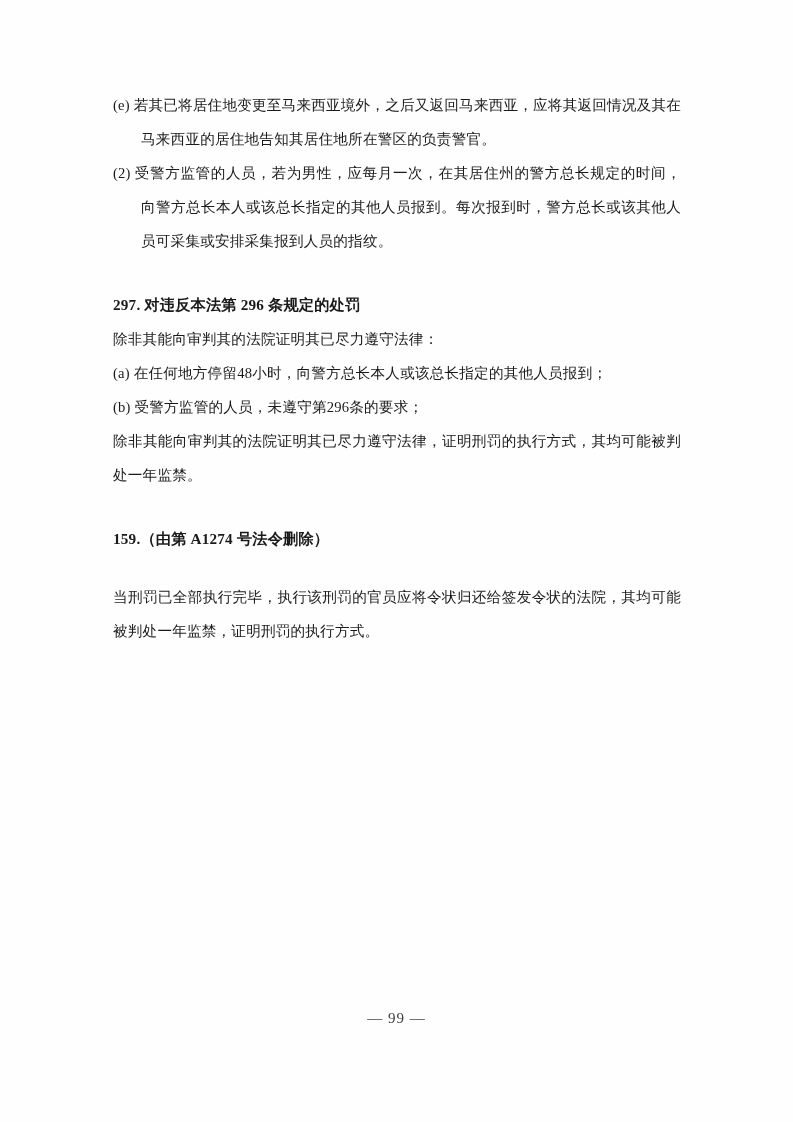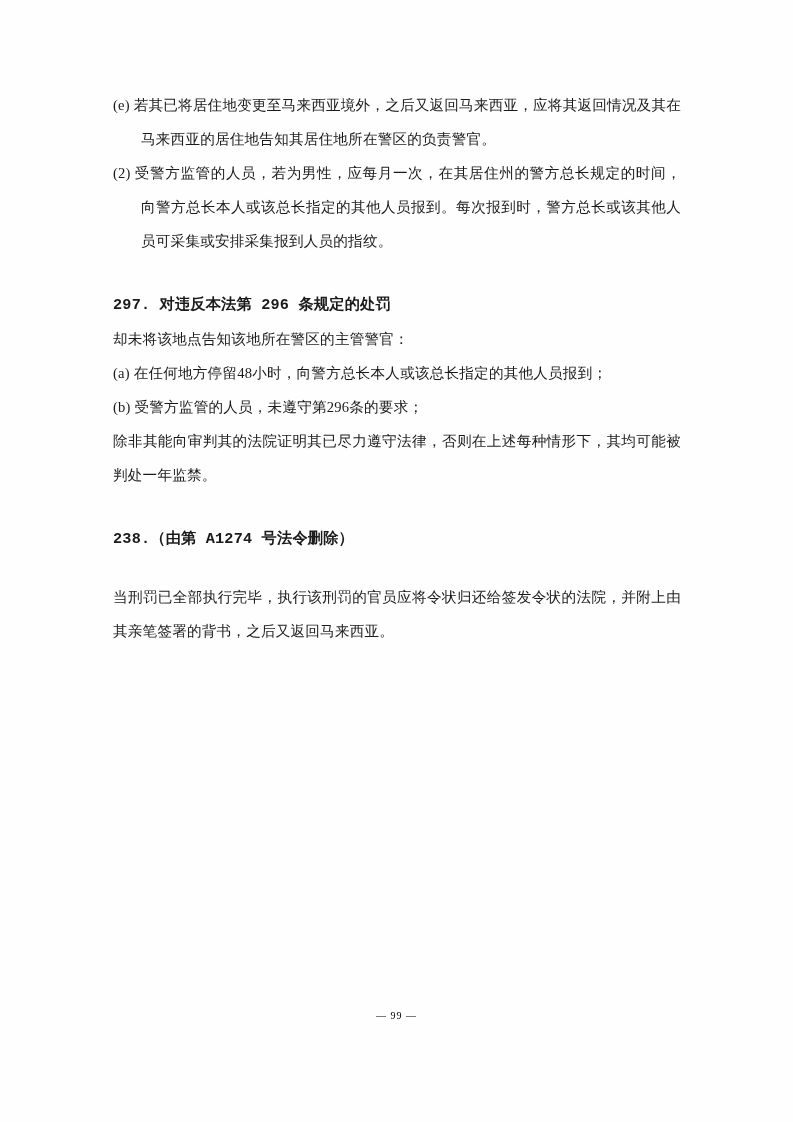--- a/index.html
+++ b/index.html
@@ -39,56 +39,55 @@
   .para-hang {
     padding-left: 28px;
     text-indent: -28px;
   }
   .heading {
     font-size: 15.2px;
     font-weight: bold;
     line-height: 34px;
     margin: 0;
     letter-spacing: 0.2px;
-    font-family: Liberation Mono, monospace;
   }
   .block-gap-lg { height: 30px; }
   .block-gap-md { height: 24px; }
   .footer {
     position: absolute;
     left: 0;
     top: 1010px;
     width: 793px;
     text-align: center;
-    font-size: 10px;
-    color: #000000;
+    font-size: 15px;
+    color: #404040;
     letter-spacing: 1px;
   }
 </style>
 </head>
 <body>
 
 <div class="page">
   <div class="content">
 
     <p class="para para-hang">(e) 若其已将居住地变更至马来西亚境外，之后又返回马来西亚，应将其返回情况及其在马来西亚的居住地告知其居住地所在警区的负责警官。</p>
     <p class="para para-hang">(2) 受警方监管的人员，若为男性，应每月一次，在其居住州的警方总长规定的时间，向警方总长本人或该总长指定的其他人员报到。每次报到时，警方总长或该其他人员可采集或安排采集报到人员的指纹。</p>
 
     <div class="block-gap-lg"></div>
 
     <h2 class="heading">297. 对违反本法第 296 条规定的处罚</h2>
-    <p class="para">却未将该地点告知该地所在警区的主管警官：</p>
+    <p class="para">除非其能向审判其的法院证明其已尽力遵守法律：</p>
     <p class="para para-hang">(a) 在任何地方停留48小时，向警方总长本人或该总长指定的其他人员报到；</p>
     <p class="para para-hang">(b) 受警方监管的人员，未遵守第296条的要求；</p>
-    <p class="para">除非其能向审判其的法院证明其已尽力遵守法律，否则在上述每种情形下，其均可能被判处一年监禁。</p>
+    <p class="para">除非其能向审判其的法院证明其已尽力遵守法律，证明刑罚的执行方式，其均可能被判处一年监禁。</p>
 
     <div class="block-gap-lg"></div>
 
-    <h2 class="heading">238.（由第 A1274 号法令删除）</h2>
+    <h2 class="heading">159.（由第 A1274 号法令删除）</h2>
 
     <div class="block-gap-md"></div>
 
-    <p class="para">当刑罚已全部执行完毕，执行该刑罚的官员应将令状归还给签发令状的法院，并附上由其亲笔签署的背书，之后又返回马来西亚。</p>
+    <p class="para">当刑罚已全部执行完毕，执行该刑罚的官员应将令状归还给签发令状的法院，其均可能被判处一年监禁，证明刑罚的执行方式。</p>
 
   </div>
 
   <div class="footer">— 99 —</div>
 </div>
 
 </body></html>

